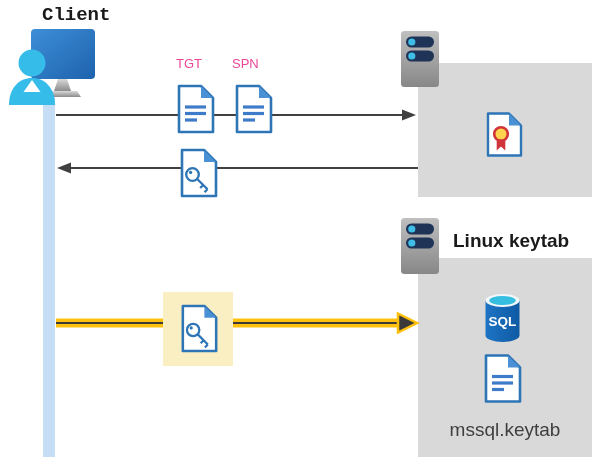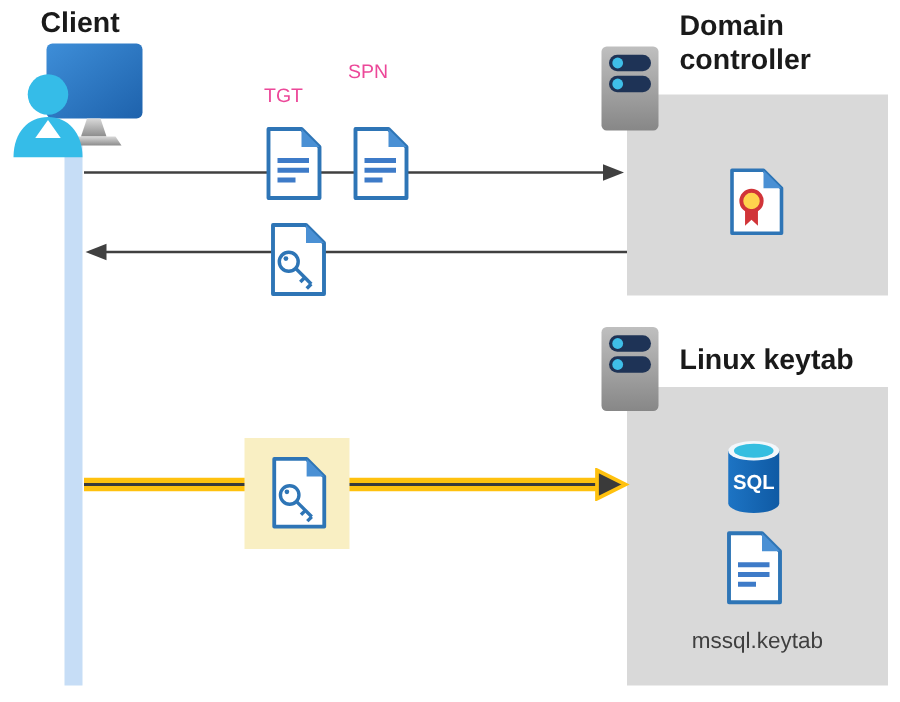--- a/index.html
+++ b/index.html
@@ -3,34 +3,34 @@
 <meta charset="utf-8">
 <style>
   html,body{margin:0;padding:0;background:#fff;}
   .stage{
     position:relative;width:600px;height:468px;background:#ffffff;
     font-family:"Liberation Sans", sans-serif;overflow:hidden;
   }
   .abs{position:absolute;}
   .label-bold{font-weight:700;color:#1a1a1a;font-size:19px;line-height:23px;}
   .label-reg{font-weight:400;color:#ec4899;font-size:13px;line-height:20px;}
-  .keytab{font-weight:400;color:#3f3f3f;font-size:15px;text-align:center;}
+  .keytab{font-weight:400;color:#3f3f3f;font-size:19px;text-align:center;}
   .gray-box{background:#d9d9d9;z-index:0;}
   .lifeline{background:#c6ddf6;z-index:1;}
   .highlight{background:#f9efc3;z-index:2;}
   .icon{z-index:3;}
   .arrow{z-index:1;}
   svg{display:block;}
 </style>
 </head>
 <body>
 
 <div class="stage">
 
-  <div class="abs label-bold" style="left:27px;top:4px;">Client</div>
+  <div class="abs label-bold" style="left:42px;top:4px;font-family:Liberation Mono, monospace;">Client</div>
 
   <div class="abs icon" style="left:8px;top:27px;width:92px;height:78px;">
     <svg width="92" height="78" viewBox="0 0 92 78">
       <defs>
         <linearGradient id="monGrad" x1="0" y1="0" x2="1" y2="1">
           <stop offset="0" stop-color="#3e8ed8"></stop>
             <stop offset="1" stop-color="#1e62ac"></stop>
         </linearGradient>
         <linearGradient id="standGrad" x1="0" y1="0" x2="0" y2="1">
           <stop offset="0" stop-color="#d9d9d9"></stop>
@@ -42,21 +42,21 @@
       <path d="M40,64 h29 l4,6 h-37 z" fill="url(#standGrad)"></path>
       <circle cx="24" cy="36" r="13.5" fill="#35bce8"></circle>
       <path d="M1,78 c0,-17 10,-27 23,-27 c13,0 23,10 23,27 z" fill="#35bce8"></path>
       <path d="M24,53 l8.5,12 h-17 z" fill="#ffffff"></path>
     </svg>
   </div>
 
   <div class="abs lifeline" style="left:43px;top:95px;width:12px;height:362px;"></div>
 
   <div class="abs label-reg" style="left:176px;top:54px;">TGT</div>
-  <div class="abs label-reg" style="left:232px;top:38px;">SPN</div>
+  <div class="abs label-reg" style="left:232px;top:54px;">SPN</div>
 
   <div class="abs arrow" style="left:56px;top:107px;">
     <svg width="362" height="16" viewBox="0 0 362 16">
       <line x1="0" y1="8" x2="347" y2="8" stroke="#404040" stroke-width="1.8"></line>
       <polygon points="346,2.5 360,8 346,13.5" fill="#404040"></polygon>
     </svg>
   </div>
 
   <div class="abs arrow" style="left:56px;top:160px;">
     <svg width="362" height="16" viewBox="0 0 362 16">
@@ -130,21 +130,20 @@
         </linearGradient>
       </defs>
       <rect x="1" y="1" width="38" height="56" rx="3.5" fill="url(#srvGrad1)"></rect>
       <rect x="6" y="6.5" width="28" height="11" rx="5.5" fill="#1e3356"></rect>
       <circle cx="11.8" cy="12" r="3.6" fill="#3fbee8"></circle>
       <rect x="6" y="20.5" width="28" height="11" rx="5.5" fill="#1e3356"></rect>
       <circle cx="11.8" cy="26" r="3.6" fill="#3fbee8"></circle>
     </svg>
   </div>
 
-  <div class="abs label-bold" style="left:453px;top:6px;width:118px;">Domain controller</div>
 
   <div class="abs icon" style="left:484px;top:111px;">
     <svg width="41" height="47" viewBox="0 0 41 47">
       <path d="M4,2.5 H25 L37,14.5 V44.5 H4 Z" fill="#ffffff" stroke="#2e75b6" stroke-width="2.4" stroke-linejoin="round"></path>
       <path d="M25,2.5 L37,14.5 H25 Z" fill="#4a90d4"></path>
       <circle cx="17" cy="23" r="6.8" fill="#ffd34d" stroke="#d13438" stroke-width="2.6"></circle>
       <path d="M12.7,28.5 h8.6 v11 l-4.3,-4 l-4.3,4 z" fill="#d13438"></path>
     </svg>
   </div>
 

